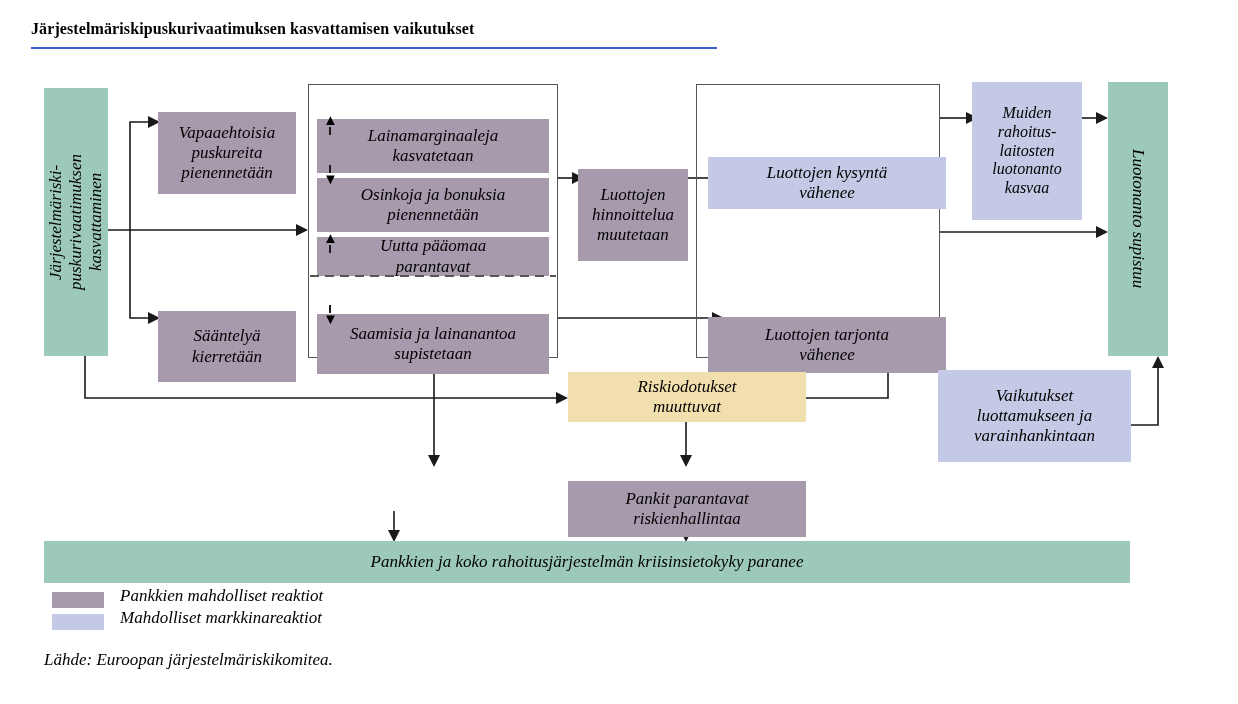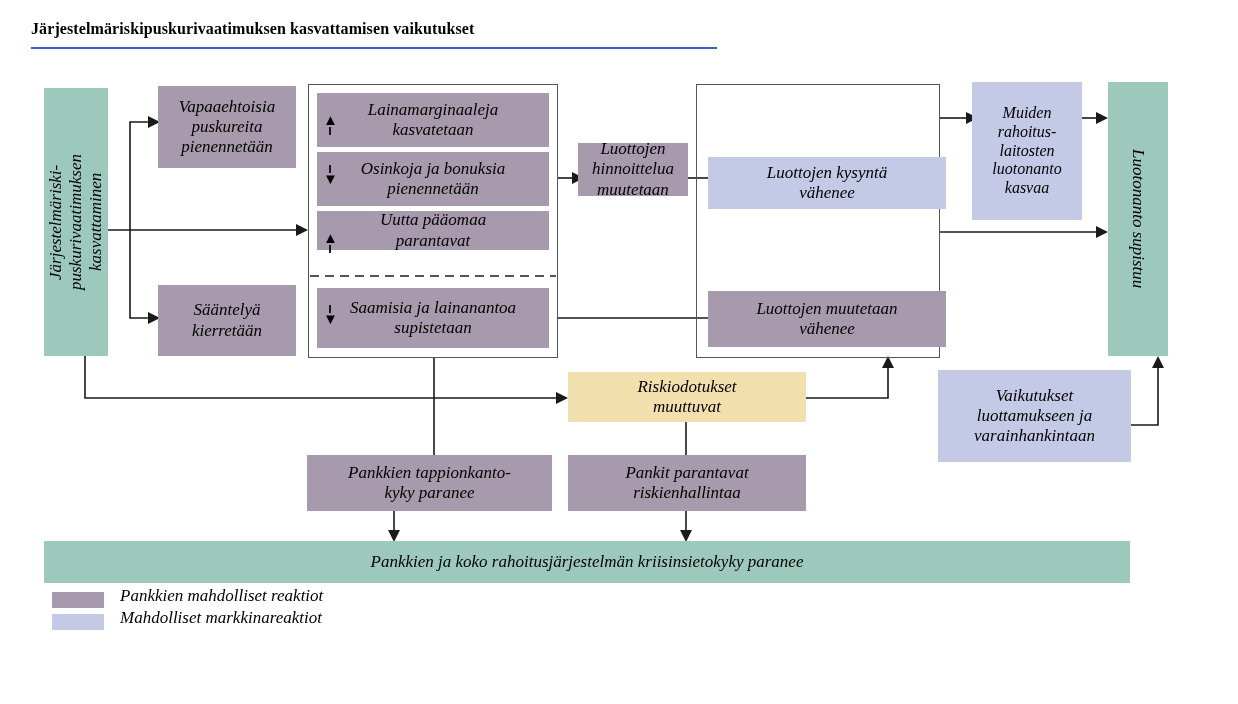--- a/index.html
+++ b/index.html
@@ -8,21 +8,21 @@
   #stage{position:absolute;left:0;top:0;width:1238px;height:704px;overflow:hidden;}
 
   .title{position:absolute;left:31px;top:20px;font-size:16px;font-weight:bold;
          letter-spacing:.1px;white-space:nowrap;}
   .title-underline{position:absolute;left:31px;top:47px;width:686px;height:2px;background:#3c5fd0;}
 
   .box{position:absolute;box-sizing:border-box;display:flex;align-items:center;
        justify-content:center;text-align:center;font-style:italic;font-size:17px;
        line-height:1.18;padding:2px 6px;}
   .green{background:#9dc9bc;}
-  .purple{background:#a89aad;}
+  .purple{background:#a89aad;margin-top:26px;}
   .blue{background:#c4c9e5;justify-content:center;}
   .yellow{background:#f2dfae;}
   .outline{background:transparent;border:1.5px solid #555;}
 
   .rot-ccw{writing-mode:vertical-rl;transform:rotate(180deg);}
   .rot-cw{writing-mode:vertical-rl;}
 
   .legend-sw{position:absolute;width:52px;height:16px;}
   .legend-txt{position:absolute;font-style:italic;font-size:17px;white-space:nowrap;}
   .source{position:absolute;left:44px;top:650px;font-style:italic;font-size:17px;white-space:nowrap;}
@@ -146,40 +146,40 @@
   </svg>
 
   <div class="box purple" style="left:317px;top:288px;width:232px;height:60px;">
     <span>
       <span>Saamisia ja lainanantoa</span><br>
       <span>supistetaan</span>
     </span>
   </div>
   <div style="position:absolute;left:323px;top:305px;font-size:15px;"><div style="width:2px;height:8px;background:#1a1a1a;margin:0 auto -2px;"></div>▼</div>
 
-  <div class="box purple" style="left:578px;top:143px;width:110px;height:53px;">
+  <div class="box purple" style="left:578px;top:143px;width:110px;height:92px;">
     <span>
       <span>Luottojen</span><br>
       <span>hinnoittelua</span><br>
       <span>muutetaan</span>
     </span>
   </div>
 
   <div class="box outline" style="left:696px;top:84px;width:244px;height:274px;"></div>
 
   <div class="box blue" style="left:708px;top:157px;width:238px;height:52px;">
     <span>
       <span>Luottojen kysyntä</span><br>
       <span>vähenee</span>
     </span>
   </div>
 
   <div class="box purple" style="left:708px;top:291px;width:238px;height:56px;">
     <span>
-      <span>Luottojen muutetaan</span><br>
+      <span>Luottojen tarjonta</span><br>
       <span>vähenee</span>
     </span>
   </div>
 
   <div class="box blue" style="left:972px;top:82px;width:110px;height:138px;font-size:16px;">
     <span>
       <span>Muiden</span><br>
       <span>rahoitus-</span><br>
       <span>laitosten</span><br>
       <span>luotonanto</span><br>
@@ -199,38 +199,33 @@
   </div>
 
   <div class="box blue" style="left:938px;top:370px;width:193px;height:92px;">
     <span>
       <span>Vaikutukset</span><br>
       <span>luottamukseen ja</span><br>
       <span>varainhankintaan</span>
     </span>
   </div>
 
-  <div class="box purple" style="left:307px;top:455px;width:245px;height:56px;">
-    <span>
-      <span>Pankkien tappionkanto-</span><br>
-      <span>kyky paranee</span>
-    </span>
-  </div>
 
   <div class="box purple" style="left:568px;top:455px;width:238px;height:56px;">
     <span>
       <span>Pankit parantavat</span><br>
       <span>riskienhallintaa</span>
     </span>
   </div>
 
   <div class="box green" style="left:44px;top:541px;width:1086px;height:42px;">
     <span>Pankkien ja koko rahoitusjärjestelmän kriisinsietokyky paranee</span>
   </div>
 
   <div class="legend-sw" style="left:52px;top:592px;background:#a89aad;"></div>
   <div class="legend-txt" style="left:120px;top:586px;">Pankkien mahdolliset reaktiot</div>
 
   <div class="legend-sw" style="left:52px;top:614px;background:#c4c9e5;"></div>
   <div class="legend-txt" style="left:120px;top:608px;">Mahdolliset markkinareaktiot</div>
 
+  <div class="source">Lähde: Euroopan järjestelmäriskikomitea.</div>
 
 </div>
 
 </body></html>

